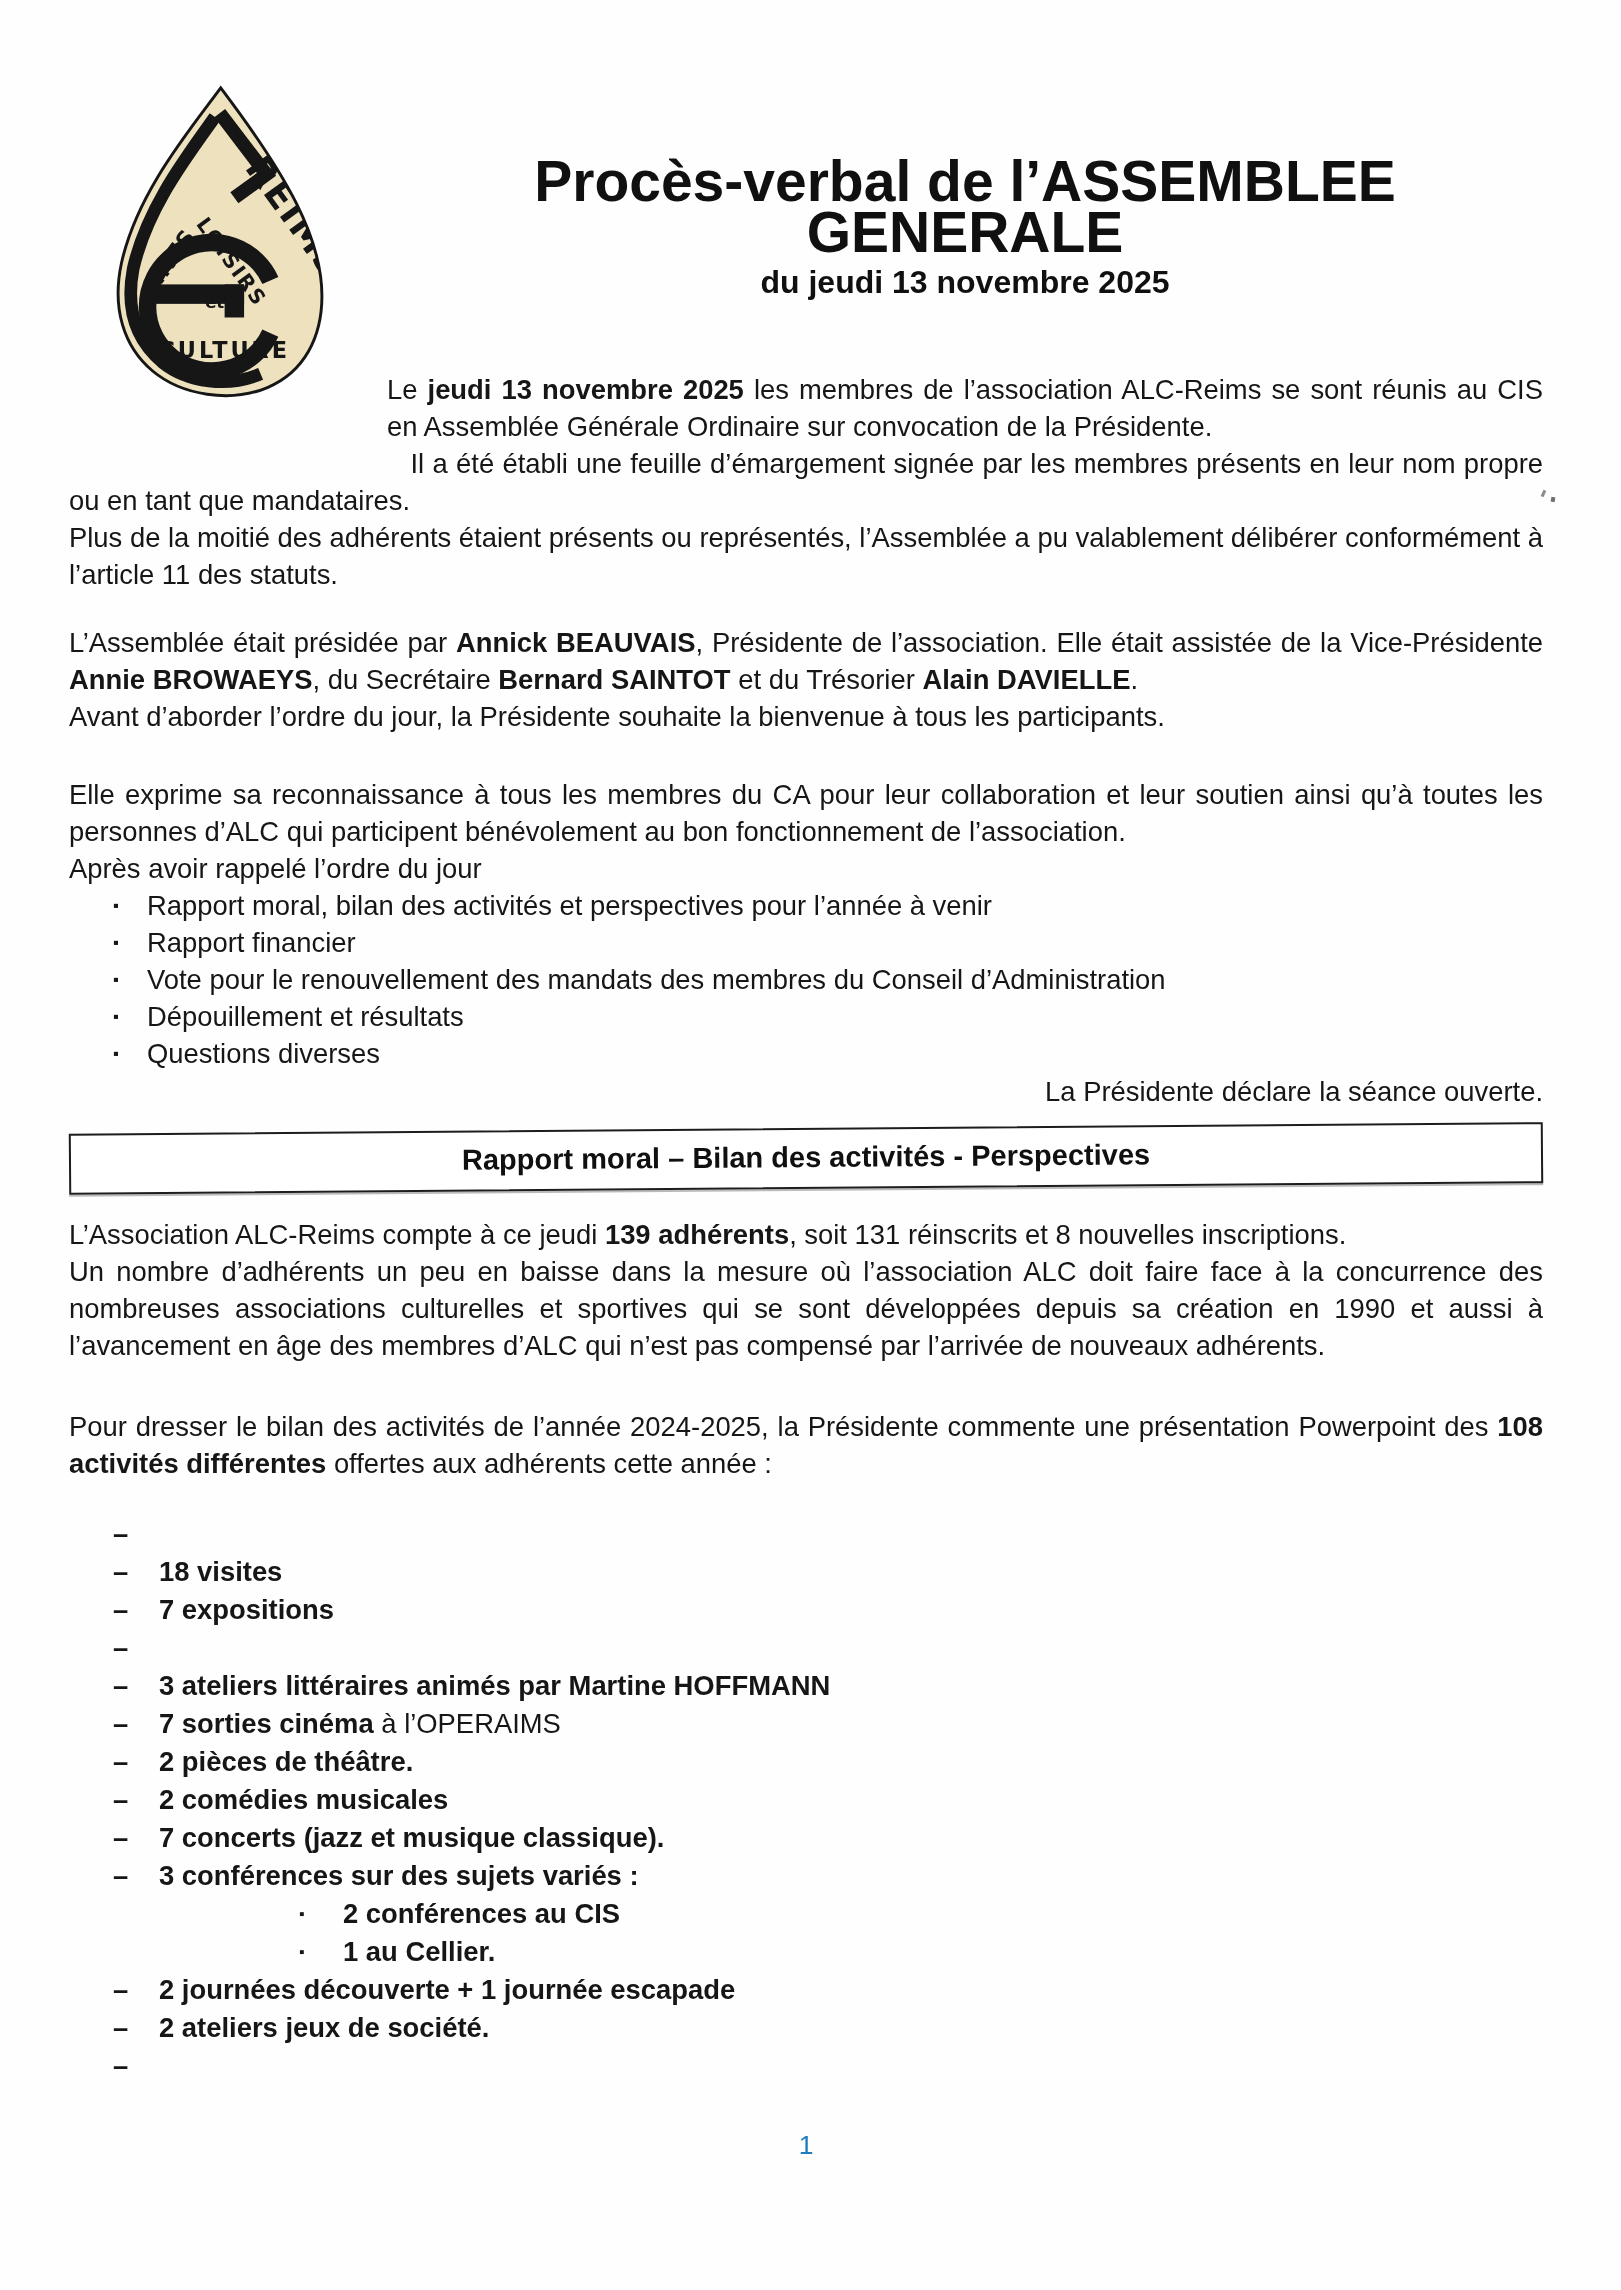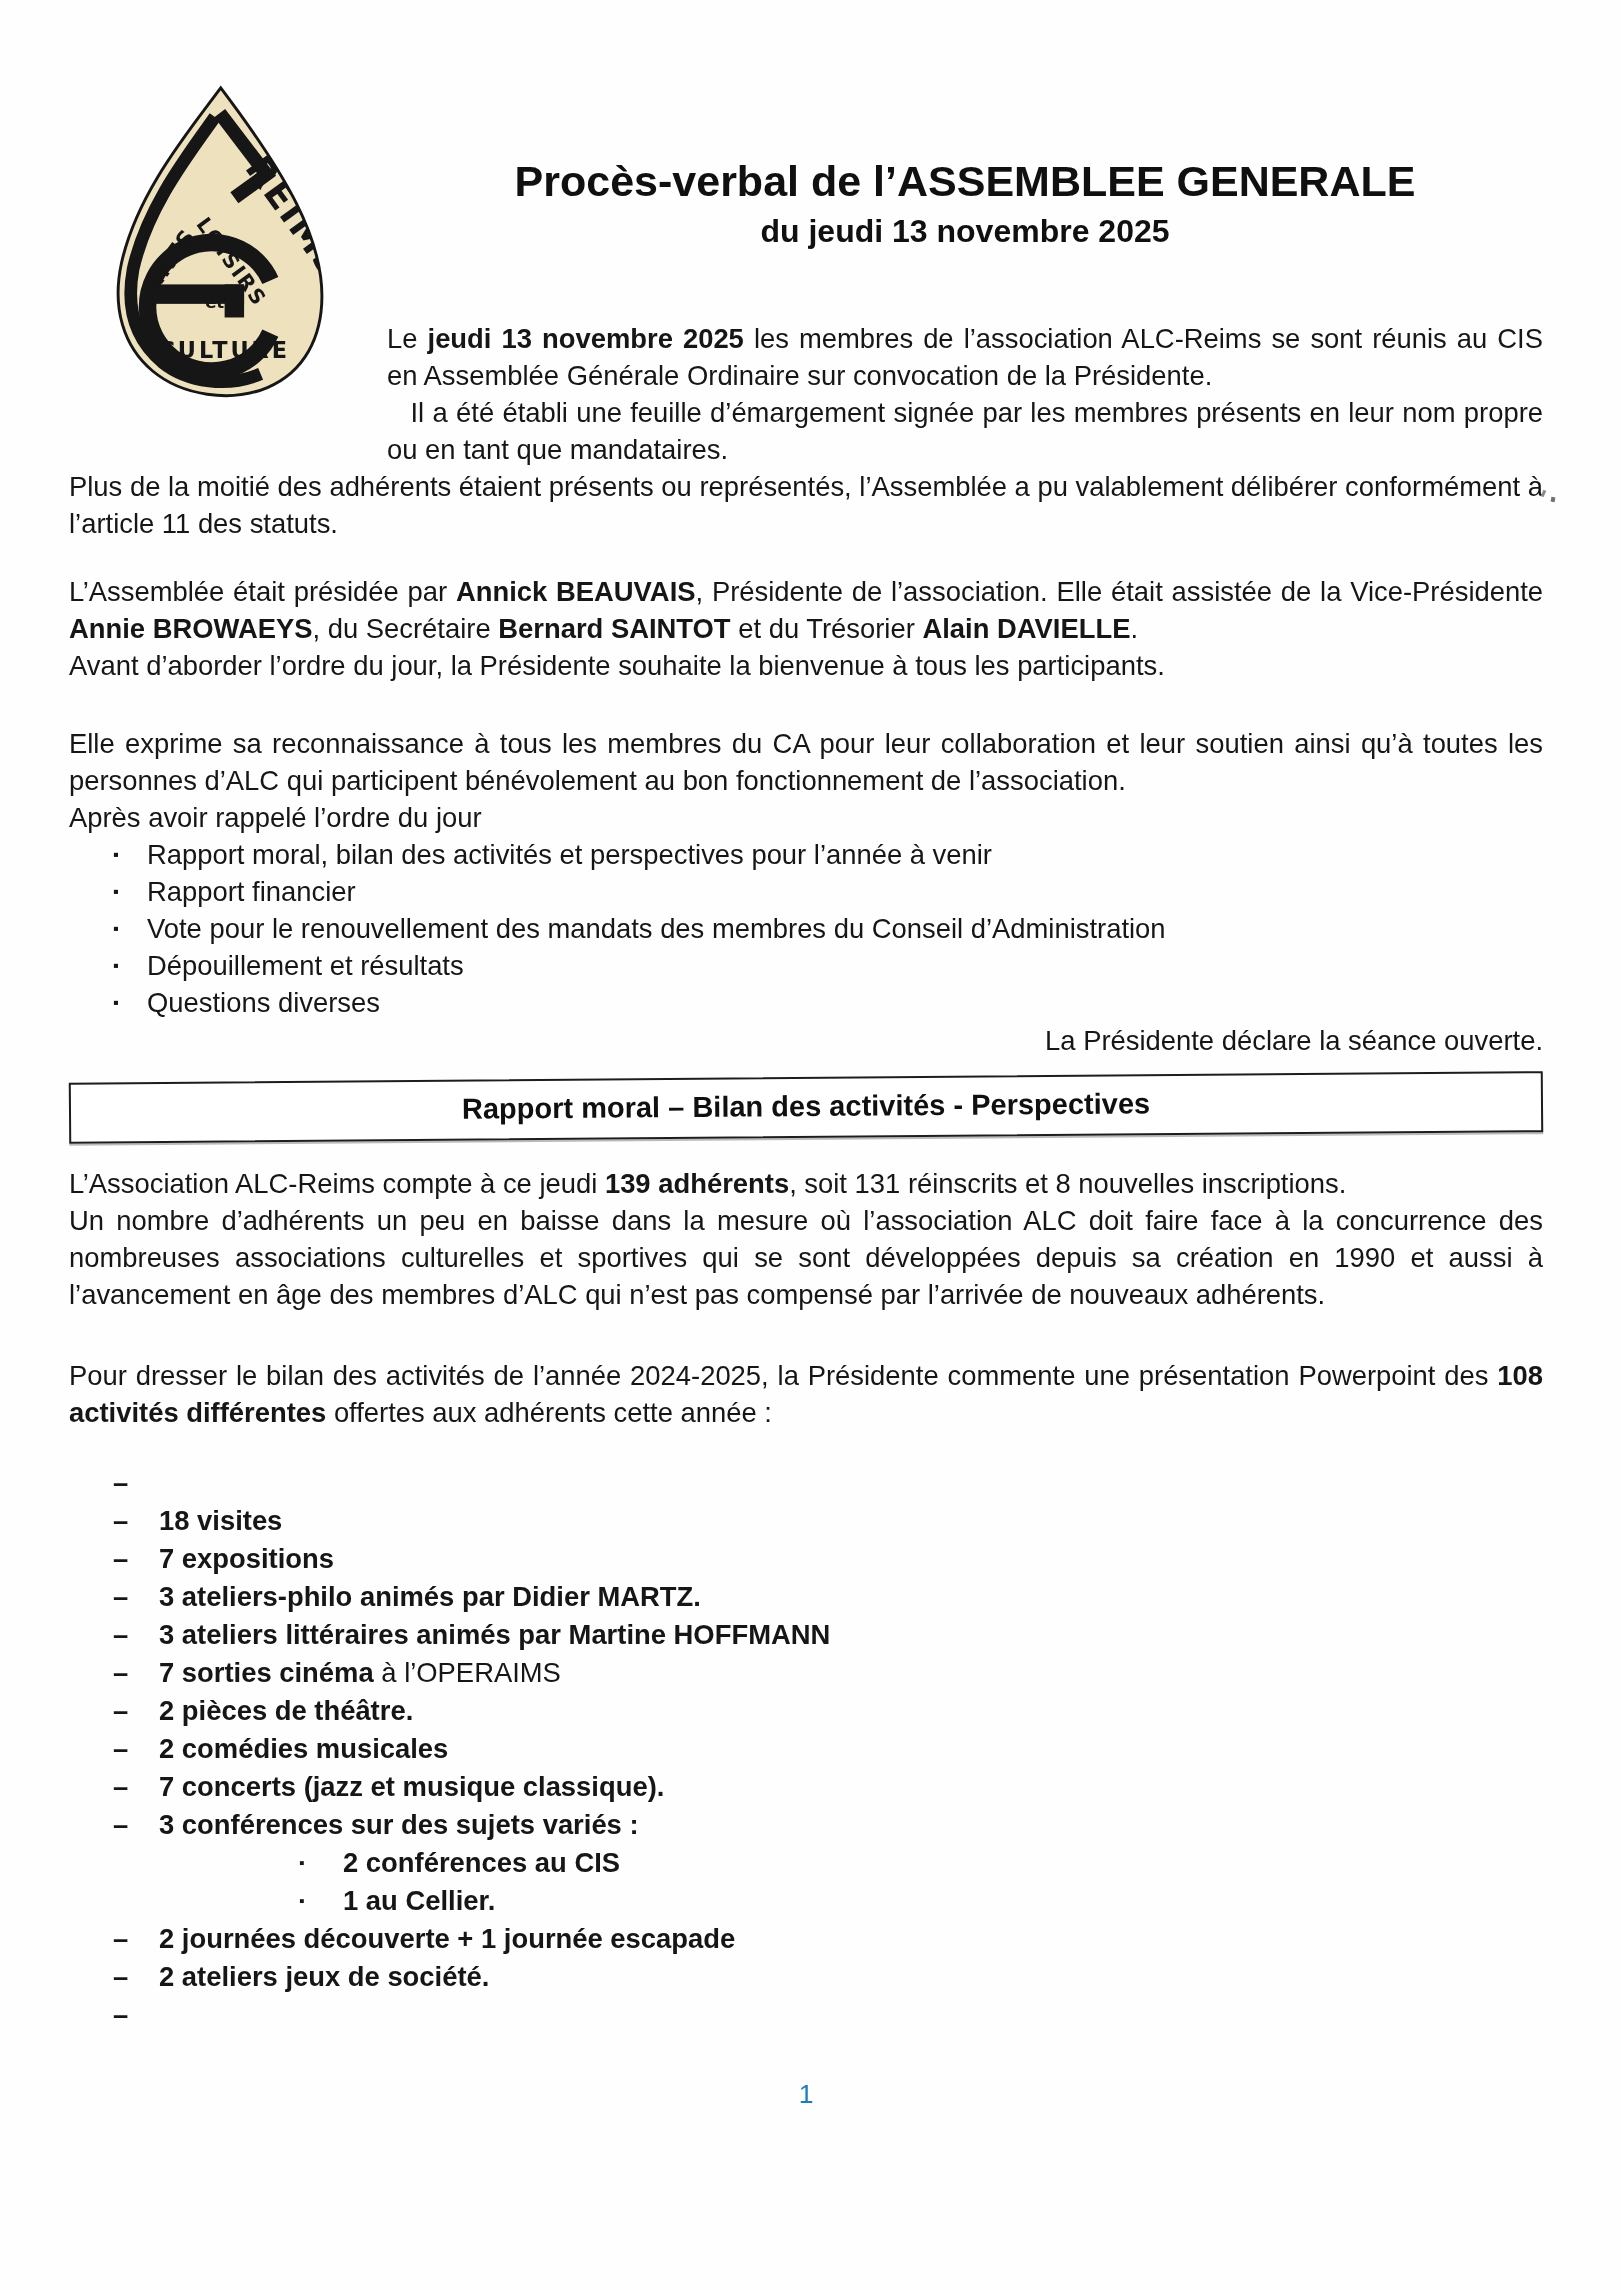--- a/index.html
+++ b/index.html
@@ -7,21 +7,21 @@
     width:1621px; height:2291px; background:#fefefe; position:relative;
     overflow:hidden; color:#161616;
     font-family:"Liberation Sans", sans-serif;
     margin:0 auto;
   }
   .content { padding:76px 78px 0 69px; }
 
   .logo-float { float:left; width:284px; height:325px; margin:5.9px 34px 43px 0; }
 
   .doc-title {
-    font-size:43px; font-weight:700; text-align:center;
+    font-size:57px; font-weight:700; text-align:center;
     margin:80px 0 0 0; line-height:51px; color:#101010;
   }
   .doc-subtitle {
     font-size:32px; font-weight:700; text-align:center;
     margin:2.9px 0 0 0; line-height:43px; color:#101010;
   }
 
   p { font-size:27.4px; line-height:37px; margin:0; text-align:justify; }
   b { font-weight:700; }
 
@@ -155,21 +155,20 @@
       <li>
           <span class="dash">–</span>
           <span class="it"><b>18 visites</b><span class="rest"></span></span>
         </li>
       <li>
           <span class="dash">–</span>
           <span class="it"><b>7 expositions</b><span class="rest"></span></span>
         </li>
       <li>
           <span class="dash">–</span>
-          <span class="it"><b>3 ateliers-philo animés par Didier MARTZ.</b><span class="rest"></span></span>
         </li>
       <li>
           <span class="dash">–</span>
           <span class="it"><b>3 ateliers littéraires animés par Martine HOFFMANN</b><span class="rest"></span></span>
         </li>
       <li>
           <span class="dash">–</span>
           <span class="it"><b>7 sorties cinéma</b><span class="rest"> à l’OPERAIMS</span></span>
         </li>
       <li>

